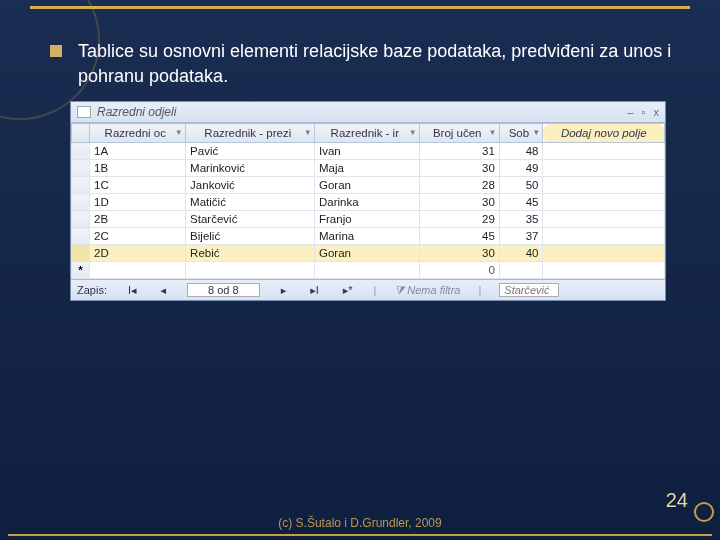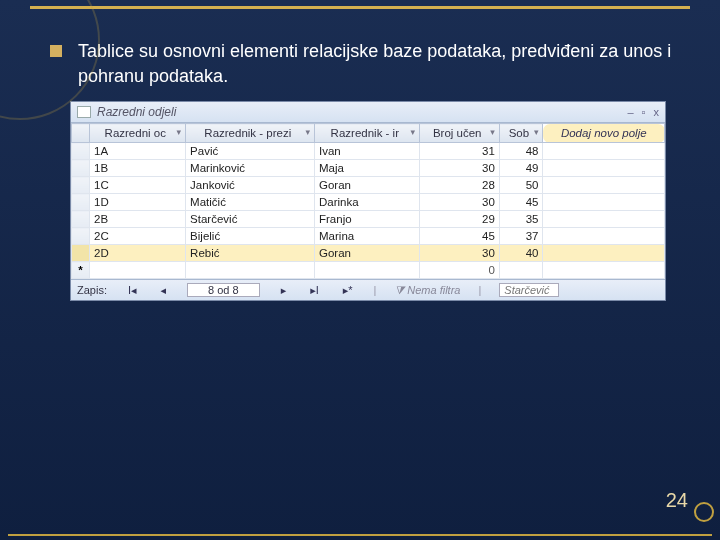--- a/index.html
+++ b/index.html
@@ -263,16 +263,17 @@
         <span class="nav-filter">
           <span>⧩</span>
           <span>Nema filtra</span>
         </span>
         <span class="nav-sep">|</span>
         <span class="nav-search">Starčević</span>
       </div>
     </div>
   </div>
 
+  <div class="footer">(c) S.Šutalo i D.Grundler, 2009</div>
   <div class="pagenum">24</div>
   <div class="deco-dot"></div>
   <div class="deco-line"></div>
 </div>
 
 </body></html>

